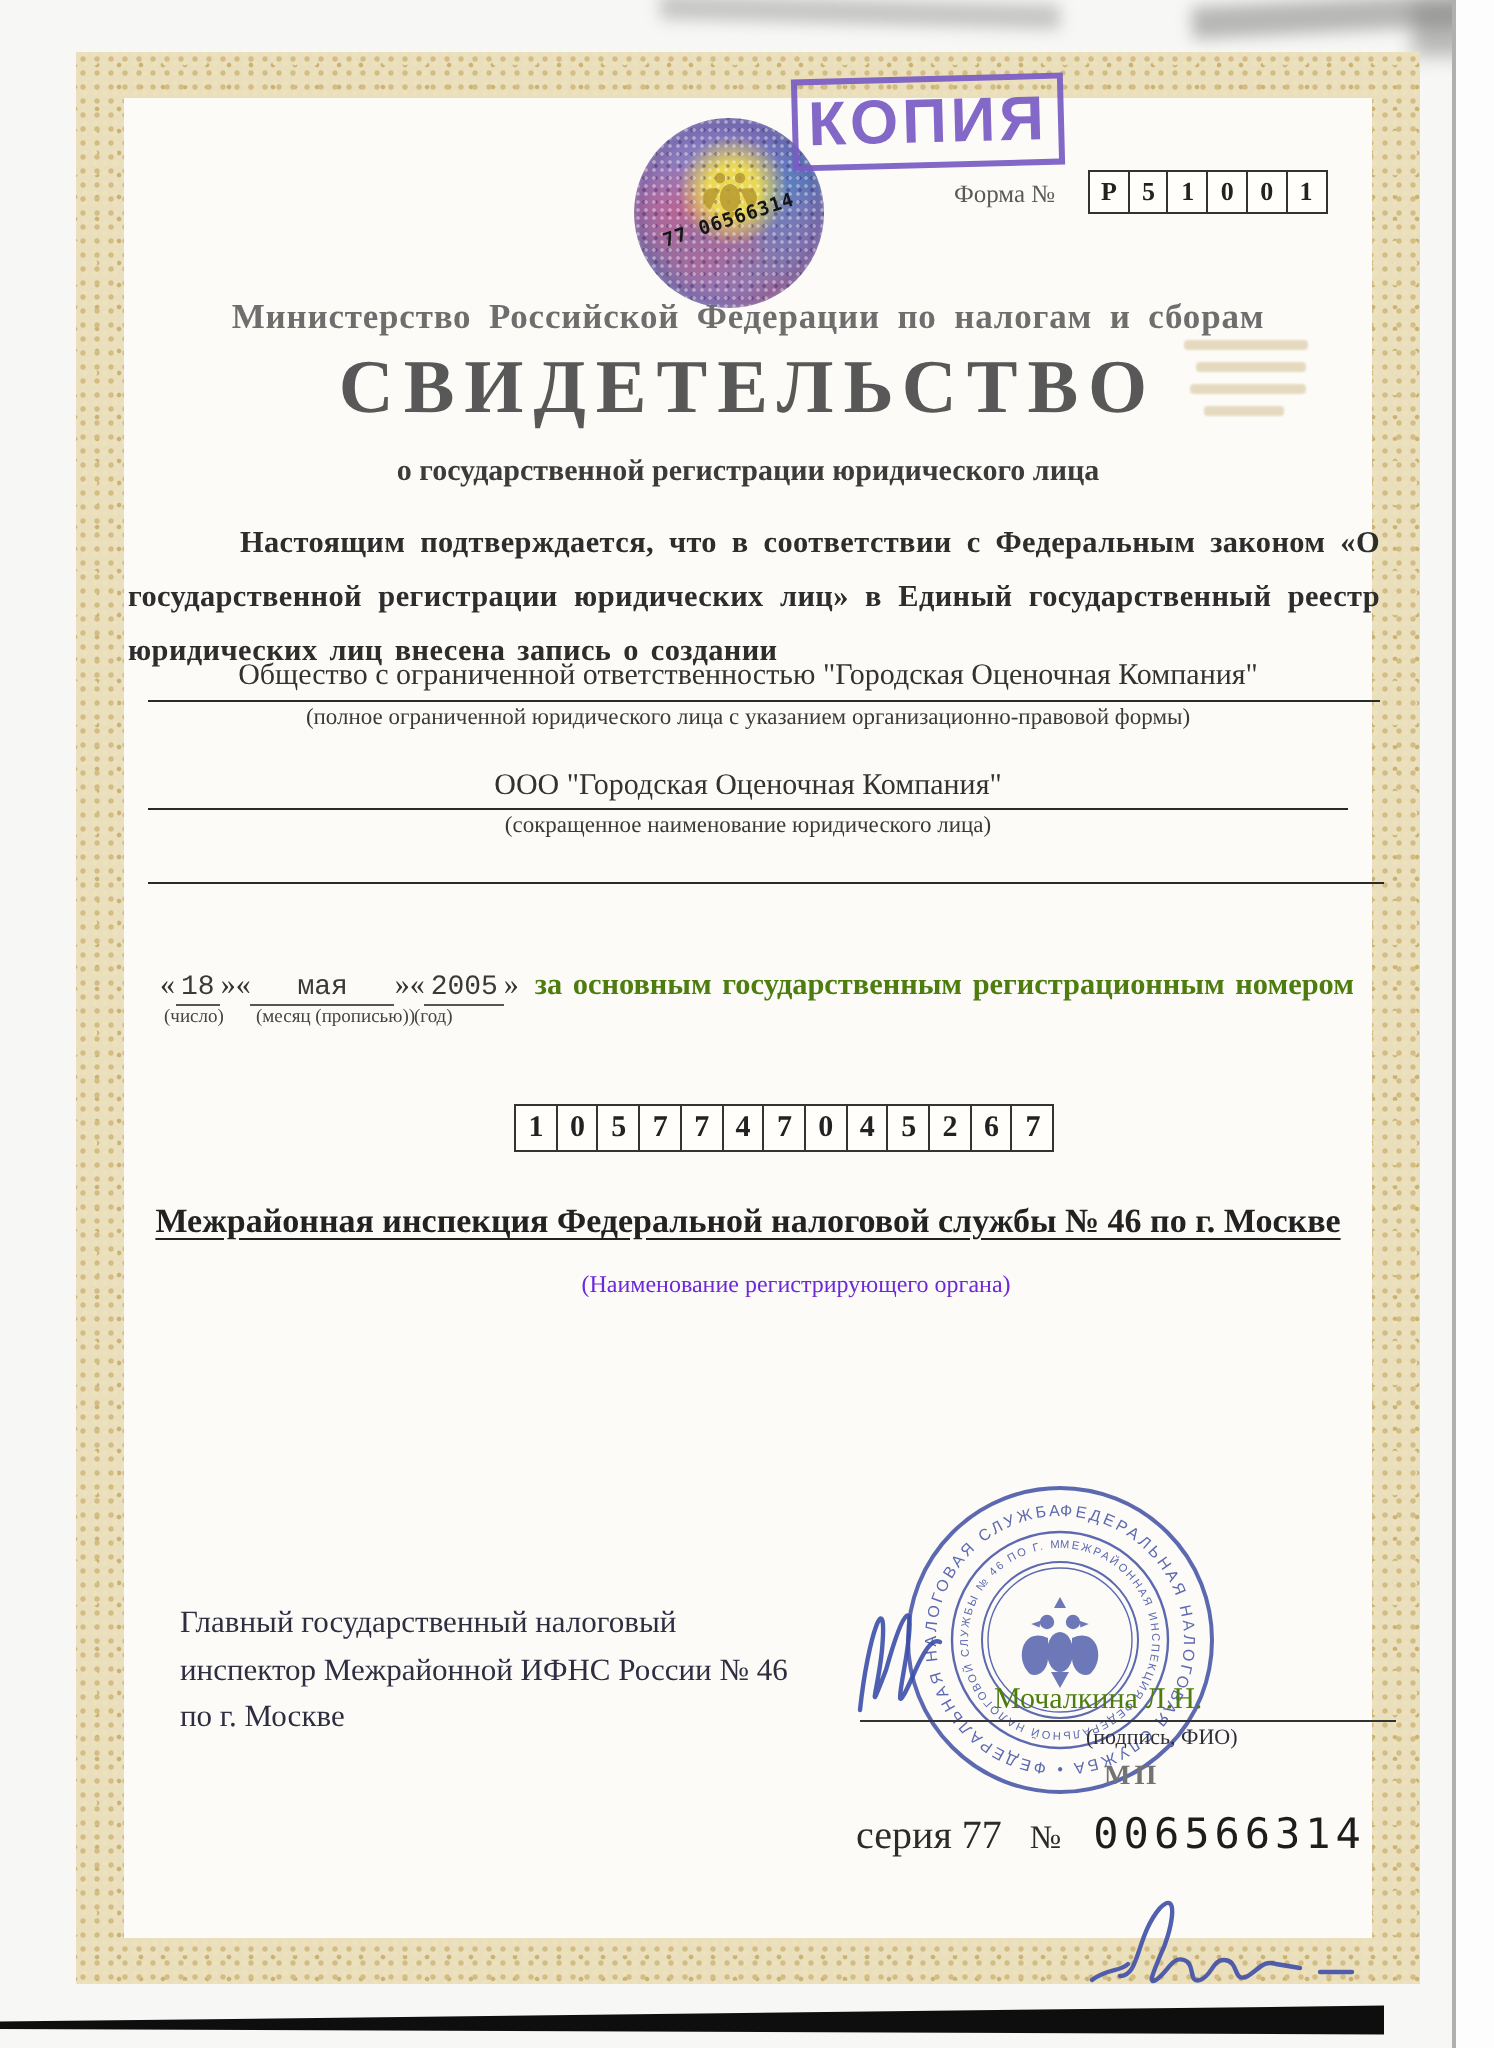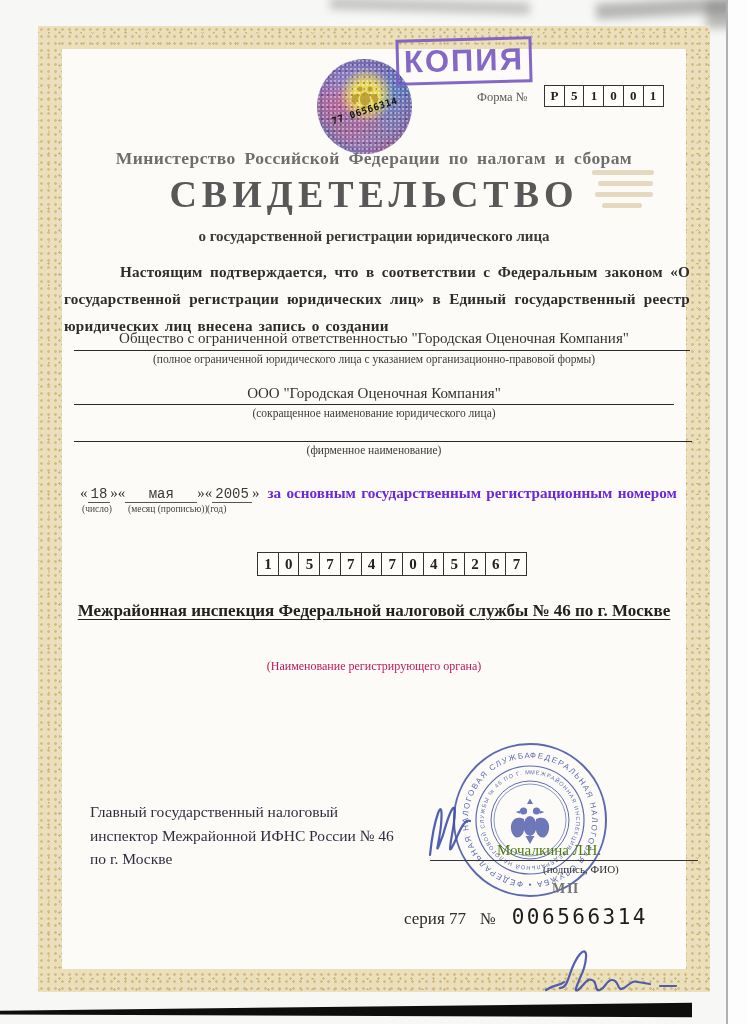--- a/index.html
+++ b/index.html
@@ -31,34 +31,34 @@
 
   
   .fval{font-size:15px;color:#323232;}
   .frule{background:#2a2a2a;height:1.3px;}
   .fcap{font-size:11.5px;color:#3a3a3a;}
 
   
   .dateline{left:80px;top:484px;font-size:15px;color:#333;white-space:nowrap;}
   .tw{font-family:"Liberation Mono",monospace;font-size:14px;color:#3a3a3a;border-bottom:1px solid #555;padding:0 3px;}
   .twm{display:inline-block;width:66px;text-align:center;}
-  .dsuffix{font-weight:bold;font-size:15.2px;color:#6d28d9;margin-left:8px;word-spacing:1.5px;}
+  .dsuffix{font-weight:bold;font-size:15.2px;color:#4d7c0f;margin-left:8px;word-spacing:1.5px;}
   .dcap{position:absolute;font-size:9.5px;color:#444;}
 
   
   .boxrow{display:flex;}
   .cell{width:20px;height:22px;border:1.3px solid #333;margin-left:-1.3px;background:#fffefb;
     display:flex;align-items:center;justify-content:center;font-weight:bold;font-size:15px;color:#222;}
   .cell:first-child{margin-left:0;}
   .cell.small{width:19px;height:20px;font-size:13px;}
 
   
   .authority{top:601px;font-weight:bold;font-size:17px;color:#222;
     text-decoration:underline;text-underline-offset:3px;}
-  .authcap{top:659px;font-size:12px;color:#be185d;}
+  .authcap{top:635px;font-size:12px;color:#6d28d9;padding-left:24px;}
 
   
   .copy{left:396px;top:38px;width:130px;height:40px;border:3.5px solid #7a5cc4;
     transform:rotate(-1.5deg);opacity:.92;display:flex;align-items:center;justify-content:center;}
   .copy span{font-family:"Liberation Sans",sans-serif;font-weight:bold;font-size:31px;color:#7a5cc4;letter-spacing:2px;}
 
   .formlabel{left:477px;top:90px;font-size:12.5px;color:#5a5a5a;}
   .formboxes{left:544px;top:85px;}
 
   
@@ -78,21 +78,21 @@
     font-size:9.5px;font-weight:bold;color:#151515;letter-spacing:.5px;}
 
   
   .officials{left:90px;top:800px;font-size:15.5px;color:#2e2e40;line-height:23.5px;}
   .signame{left:497px;top:842px;font-size:15px;color:#4d7c0f;}
   .sigrule{left:430px;top:860px;width:268px;height:1.2px;background:#333;}
   .sigcap{left:503px;top:863px;font-size:11px;color:#2e2e38;padding-left:40px;}
   .sealmark{left:552px;top:881px;font-size:14px;font-weight:bold;color:#737373;letter-spacing:2px;}
 
   .series{left:404px;top:905px;display:flex;align-items:baseline;color:#2b2b2b;}
-  .series .lbl{font-size:17px;margin-right:14px;}
+  .series .lbl{font-size:20px;margin-right:14px;margin-left:24px;}
   .series .no{font-size:16.5px;margin-right:16px;}
   .series .num{font-family:"DejaVu Sans Mono",monospace;font-size:21px;letter-spacing:2.5px;color:#1d1d1d;}
 
   
   .stampwrap{left:448px;top:738px;width:164px;height:164px;opacity:.85;}
   .stampwrap svg{display:block;}
 
   
   .bleed{left:592px;top:170px;width:70px;filter:blur(.6px);opacity:.65;}
   .bleed div{height:5px;background:#d9c9a2;border-radius:2px;margin-bottom:6px;}
@@ -169,21 +169,20 @@
 
   <div class="abs center fval" style="top:330px">Общество с ограниченной ответственностью "Городская Оценочная Компания"</div>
   <div class="abs frule" style="left:74px;top:350px;width:616px"></div>
   <div class="abs center fcap" style="top:353px">(полное ограниченной юридического лица с указанием организационно-правовой формы)</div>
 
   <div class="abs center fval" style="top:385px">ООО "Городская Оценочная Компания"</div>
   <div class="abs frule" style="left:74px;top:404px;width:600px"></div>
   <div class="abs center fcap" style="top:407px">(сокращенное наименование юридического лица)</div>
 
   <div class="abs frule" style="left:74px;top:441px;width:618px"></div>
-  <div class="abs center fcap" style="top:444px">(фирменное наименование)</div>
 
   <div class="abs dateline">
     <span>«</span><span class="tw">18</span><span>»</span><span>«</span><span class="tw twm">мая</span><span>»</span><span>«</span><span class="tw">2005</span><span>»</span><span class="dsuffix">за основным государственным регистрационным номером</span>
   </div>
   <span class="dcap" style="left:82px;top:504px">(число)</span>
   <span class="dcap" style="left:128px;top:504px">(месяц (прописью))</span>
   <span class="dcap" style="left:207px;top:504px">(год)</span>
 
   <div class="abs boxrow" style="left:257px;top:552px">
     <div class="cell">1</div>

